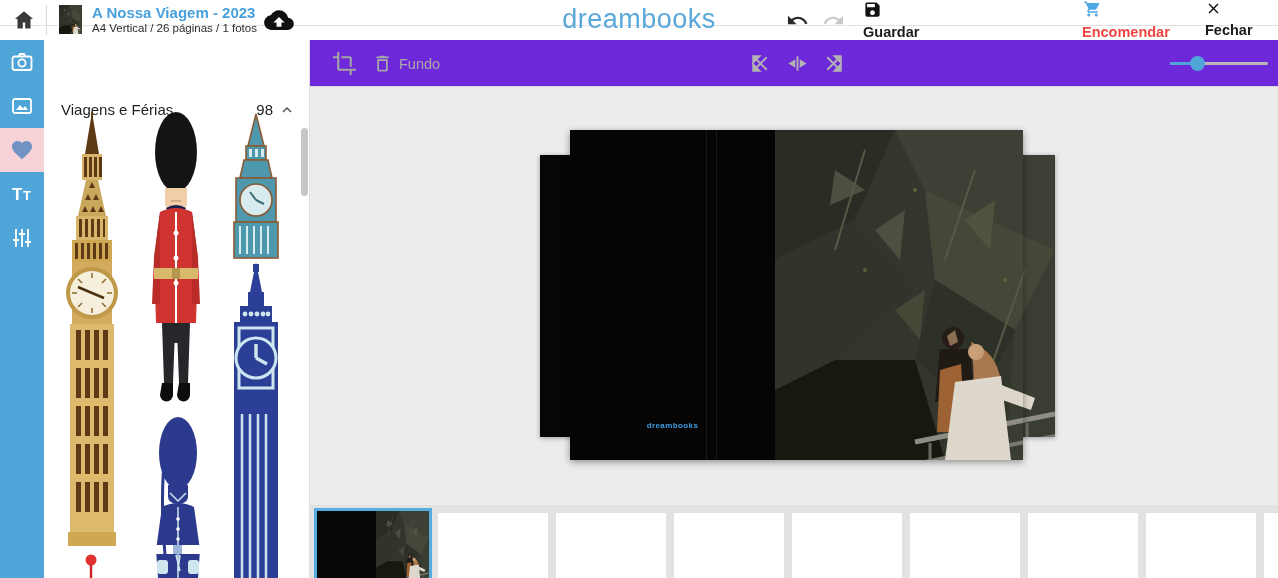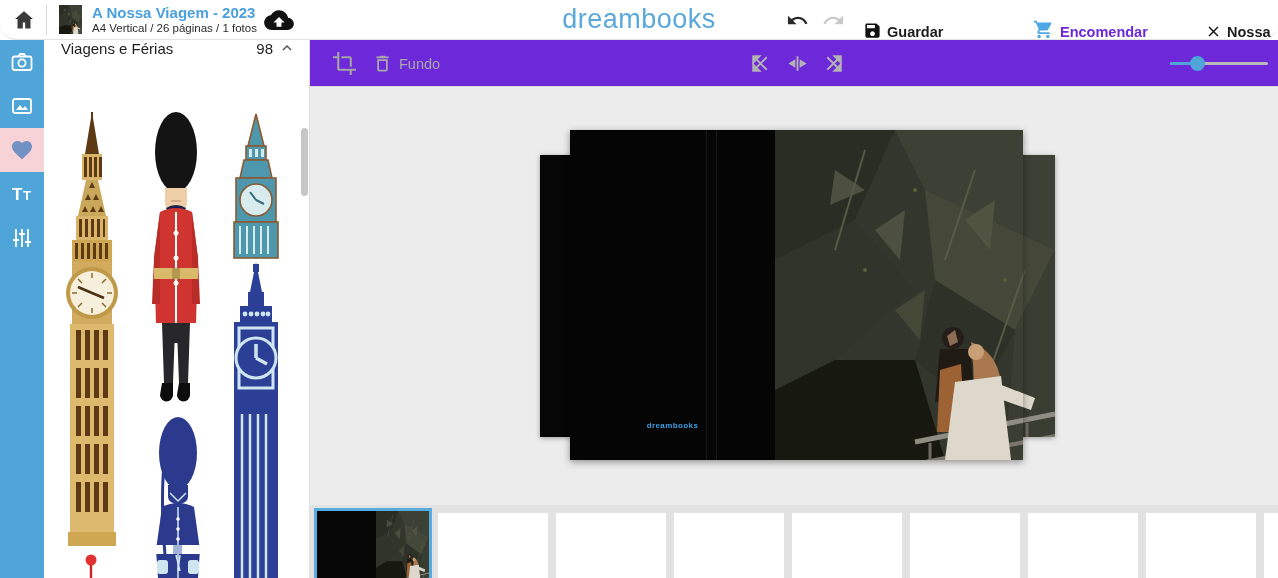--- a/index.html
+++ b/index.html
@@ -4,59 +4,59 @@
 <style>
   * { margin:0; padding:0; box-sizing:border-box; }
   html,body { background:#fff; }
   .app {
     position:relative; width:1278px; height:578px; overflow:hidden;
     font-family:"Liberation Sans", sans-serif; background:#fff;
   }
 
   
   .topbar {
-    position:absolute; left:0; top:0; width:1278px; height:40px;
-    background:#fff; border-bottom:1px solid #e2e2e2; z-index:30;border-radius:16px;
+    position:absolute; left:0; top:0; width:1278px; height:26px;
+    background:#fff; border-bottom:1px solid #e2e2e2; z-index:30;
   }
   .tb-abs { position:absolute; display:flex; align-items:center; }
   .home-btn { left:10px; top:7px; width:28px; height:26px; justify-content:center; cursor:pointer; }
   .tb-divider { position:absolute; left:46px; top:5px; width:1px; height:30px; background:#d8d8d8; }
   .proj-thumb { position:absolute; left:59px; top:5px; width:23px; height:29px; overflow:hidden; background:#111; }
   .proj-meta { position:absolute; left:92px; top:4px; line-height:1.15; }
   .proj-title { font-size:15px; font-weight:bold; color:#4aa0dc; }
   .proj-sub { font-size:11.5px; color:#2b2b2b; margin-top:1px; }
   .cloud-wrap { position:absolute; left:264px; top:9px; }
   .logo {
     position:absolute; left:0; right:0; top:4px; text-align:center;
     font-size:27px; color:#5ba8db; letter-spacing:0.5px; font-weight:normal;
   }
   .undo-btn { position:absolute; left:786px; top:9px; cursor:pointer; }
   .redo-btn { position:absolute; left:822px; top:9px; cursor:pointer; }
   .tb-btn {
-    position:absolute; top:0; height:40px; display:flex; align-items:flex-end; gap:5px;
-    font-size:14.5px; font-weight:bold; color:#1b1b1b; cursor:pointer;
+    position:absolute; top:0; height:40px; display:flex; align-items:flex-start; gap:5px;
+    font-size:14.5px; font-weight:bold; color:#1b1b1b; cursor:pointer;flex-direction:column;
   }
   .btn-save { left:863px; }
   .btn-preview { left:958px; }
-  .btn-order { left:1033px; color:#6d28d9;gap:6px; }
+  .btn-order { left:1082px; color:#ef4444;gap:6px; }
   .btn-close { left:1205px; }
 
   
   .rail { position:absolute; left:0; top:40px; width:44px; height:538px; background:#4fa5d8; z-index:20; }
   .rail-item { width:44px; height:44px; display:flex; align-items:center; justify-content:center; cursor:pointer; }
   .rail-item.active { background:#f7d2d7; }
 
   
   .panel {
     position:absolute; left:44px; top:40px; width:266px; height:538px;
     background:#fff; border-right:1px solid #dedede; z-index:10; overflow:hidden;
   }
   .panel-head {
-    position:absolute; left:0; top:0; width:100%; height:62px;
-    display:flex; align-items:flex-start; padding:0 14px 0 17px;
+    position:absolute; left:0; top:16px; width:100%; height:62px;
+    display:flex; align-items:flex-end; padding:0 14px 0 17px;
   }
   .panel-cat { font-size:15px; color:#1f1f1f; flex:0 0 auto; }
   .panel-spacer { flex:1; }
   .panel-count { font-size:15px; color:#1f1f1f; margin-right:6px; }
   .chevron-btn { cursor:pointer; display:flex; }
   .clip { position:absolute; }
   .panel-scroll {
     position:absolute; left:257px; top:88px; width:7px; height:68px;
     background:#c6c6c6; border-radius:4px; cursor:pointer;
   }
@@ -192,21 +192,21 @@
     <div class="tb-btn btn-order">
       <svg width="21" height="21" viewBox="0 0 24 24">
         <path d="M7 18c-1.1 0-1.99.9-1.99 2S5.9 22 7 22s2-.9 2-2-.9-2-2-2zM1 2v2h2l3.6 7.59-1.35 2.45c-.16.28-.25.61-.25.96 0 1.1.9 2 2 2h12v-2H7.42c-.14 0-.25-.11-.25-.25l.03-.12.9-1.63h7.45c.75 0 1.41-.41 1.75-1.03l3.58-6.49c.08-.14.12-.31.12-.48 0-.55-.45-1-1-1H5.21l-.94-2H1zm16 16c-1.1 0-1.99.9-1.99 2s.89 2 1.99 2 2-.9 2-2-.9-2-2-2z" fill="#4fa7e3"></path>
       </svg>
       <span>Encomendar</span>
     </div>
     <div class="tb-btn btn-close">
       <svg width="17" height="17" viewBox="0 0 24 24">
         <path d="M19 6.41 17.59 5 12 10.59 6.41 5 5 6.41 10.59 12 5 17.59 6.41 19 12 13.41 17.59 19 19 17.59 13.41 12z" fill="#111"></path>
       </svg>
-      <span>Nossa</span>
+      <span>Fechar</span>
     </div>
   </header>
 
   <nav class="rail">
     <div class="rail-item">
       <svg width="24" height="24" viewBox="0 0 24 24">
         <rect x="2.5" y="6.5" width="19" height="13.5" rx="2" fill="none" stroke="#fff" stroke-width="1.8"></rect>
         <path d="M8.5 6.5 10 4h4l1.5 2.5" fill="none" stroke="#fff" stroke-width="1.8"></path>
         <circle cx="12" cy="13" r="3.6" fill="none" stroke="#fff" stroke-width="1.8"></circle>
       </svg>

